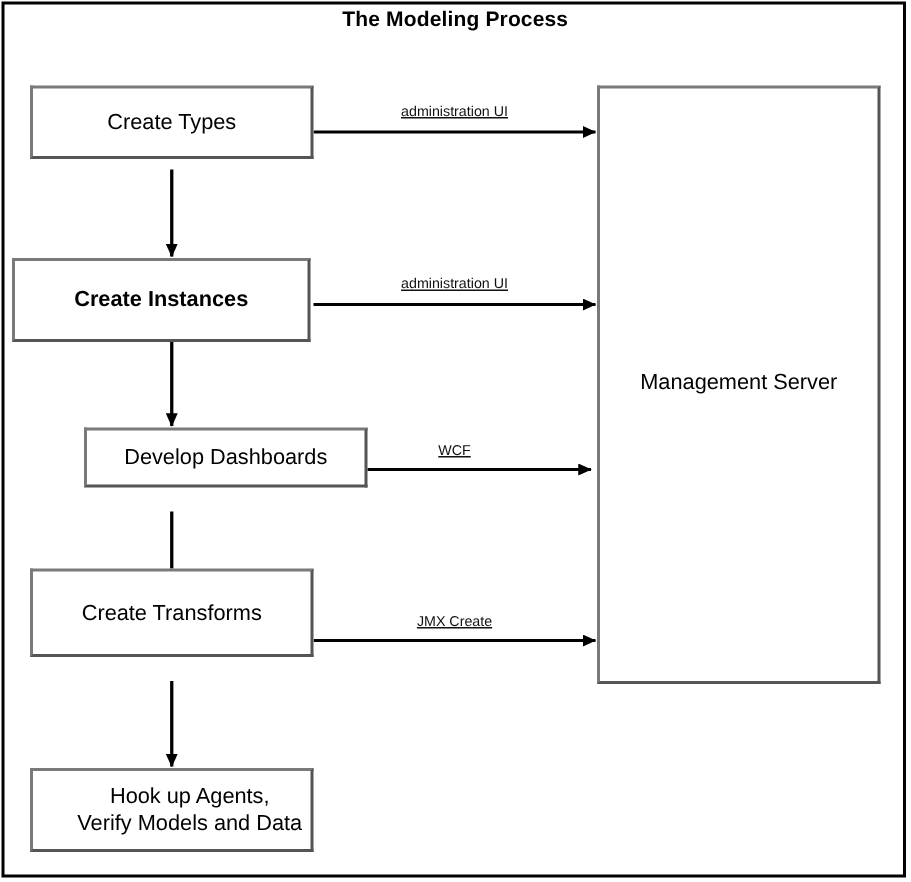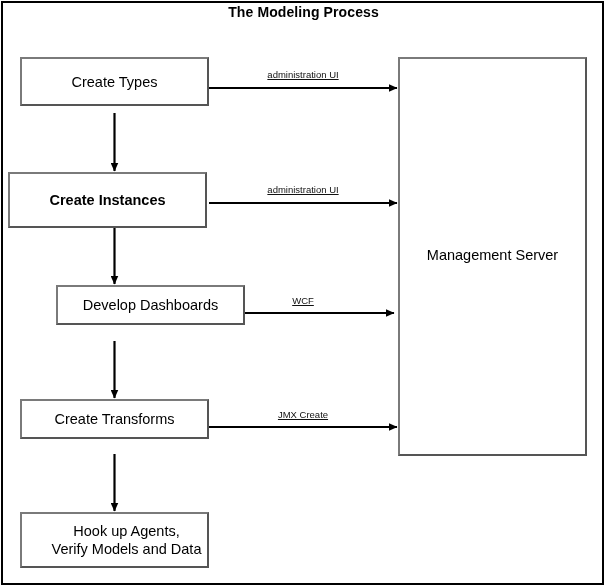--- a/index.html
+++ b/index.html
@@ -161,21 +161,21 @@
   </div>
 
   <div class="proc-box" style="left:8px; top:172px; width:199px; height:56px;font-weight:bold;">
     <span class="box-label">Create Instances</span>
   </div>
 
   <div class="proc-box" style="left:20px; top:285px; width:189px; height:40px;margin-left:36px;">
     <span class="box-label">Develop Dashboards</span>
   </div>
 
-  <div class="proc-box" style="left:20px; top:399px; width:189px; height:40px;">
+  <div class="proc-box" style="left:20px; top:379px; width:189px; height:59px;">
     <span class="box-label">Create Transforms</span>
   </div>
 
   <div class="proc-box" style="left:20px; top:512px; width:189px; height:56px;padding-left:24px;">
     <span class="box-label">Hook up Agents,
 Verify Models and Data</span>
   </div>
 
   <div id="server-box">
     <span class="server-label">Management Server</span>

